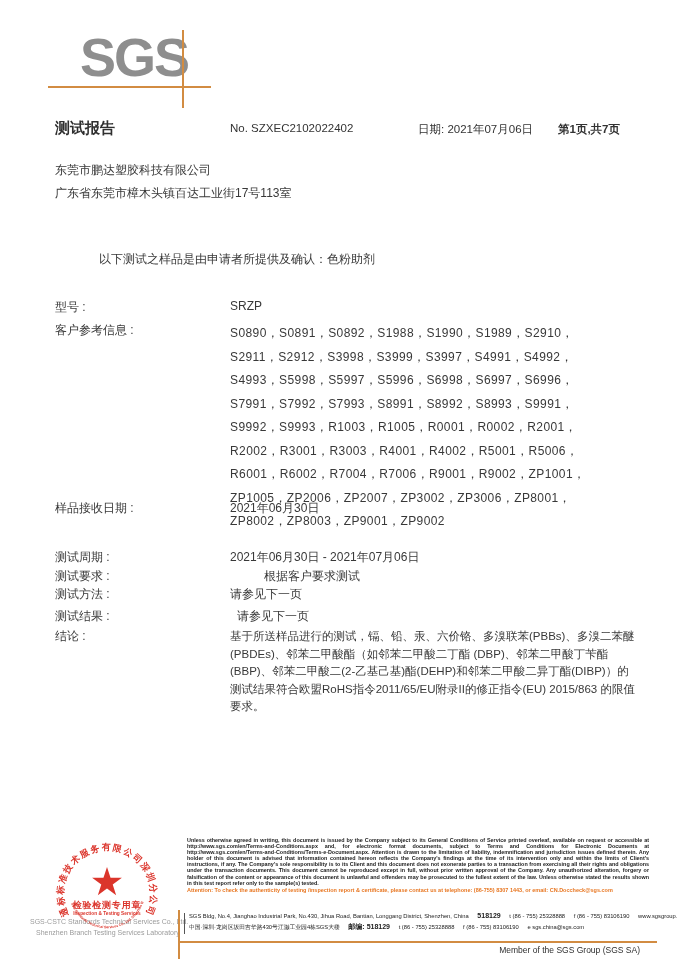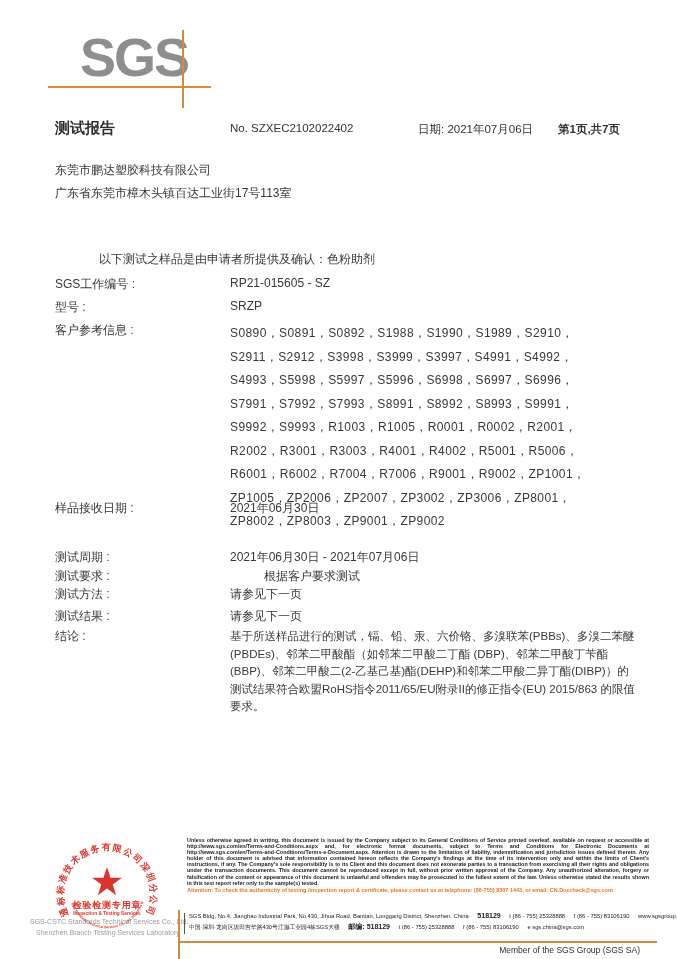--- a/index.html
+++ b/index.html
@@ -78,24 +78,20 @@
   <div class="abs report-title">测试报告</div>
   <div class="abs report-no">No. SZXEC2102022402</div>
   <div class="abs report-date">日期: 2021年07月06日</div>
   <div class="abs report-pages">第1页,共7页</div>
 
   <div class="abs applicant-name">东莞市鹏达塑胶科技有限公司</div>
   <div class="abs applicant-address">广东省东莞市樟木头镇百达工业街17号113室</div>
 
   <div class="abs sample-statement">以下测试之样品是由申请者所提供及确认：色粉助剂</div>
 
-  <div class="abs frow" style="top:276px;">
-    <div class="lbl">SGS工作编号 :</div>
-    <div class="val">RP21-015605 - SZ</div>
-  </div>
 
   <div class="abs frow" style="top:299px;">
     <div class="lbl">型号 :</div>
     <div class="val">SRZP</div>
   </div>
 
   <div class="abs frow codes" style="top:322px;">
     <div class="lbl">客户参考信息 :</div>
     <div class="val">
       <div>S0890，S0891，S0892，S1988，S1990，S1989，S2910，</div>
@@ -123,21 +119,21 @@
   <div class="abs frow" style="top:568px;gap:34px;">
     <div class="lbl">测试要求 :</div>
     <div class="val">根据客户要求测试</div>
   </div>
 
   <div class="abs frow" style="top:586px;">
     <div class="lbl">测试方法 :</div>
     <div class="val">请参见下一页</div>
   </div>
 
-  <div class="abs frow" style="top:608px;">
+  <div class="abs frow" style="top:608px;gap:7px;">
     <div class="lbl">测试结果 :</div>
     <div class="val">请参见下一页</div>
   </div>
 
   <div class="abs frow" style="top:628px;">
     <div class="lbl">结论 :</div>
     <div class="val conclusion-text">基于所送样品进行的测试，镉、铅、汞、六价铬、多溴联苯(PBBs)、多溴二苯醚(PBDEs)、邻苯二甲酸酯（如邻苯二甲酸二丁酯 (DBP)、邻苯二甲酸丁苄酯(BBP)、邻苯二甲酸二(2-乙基己基)酯(DEHP)和邻苯二甲酸二异丁酯(DIBP)）的测试结果符合欧盟RoHS指令2011/65/EU附录II的修正指令(EU) 2015/863 的限值要求。</div>
   </div>
 
   <div class="abs company-l1">SGS-CSTC Standards Technical Services Co., Ltd.</div>

